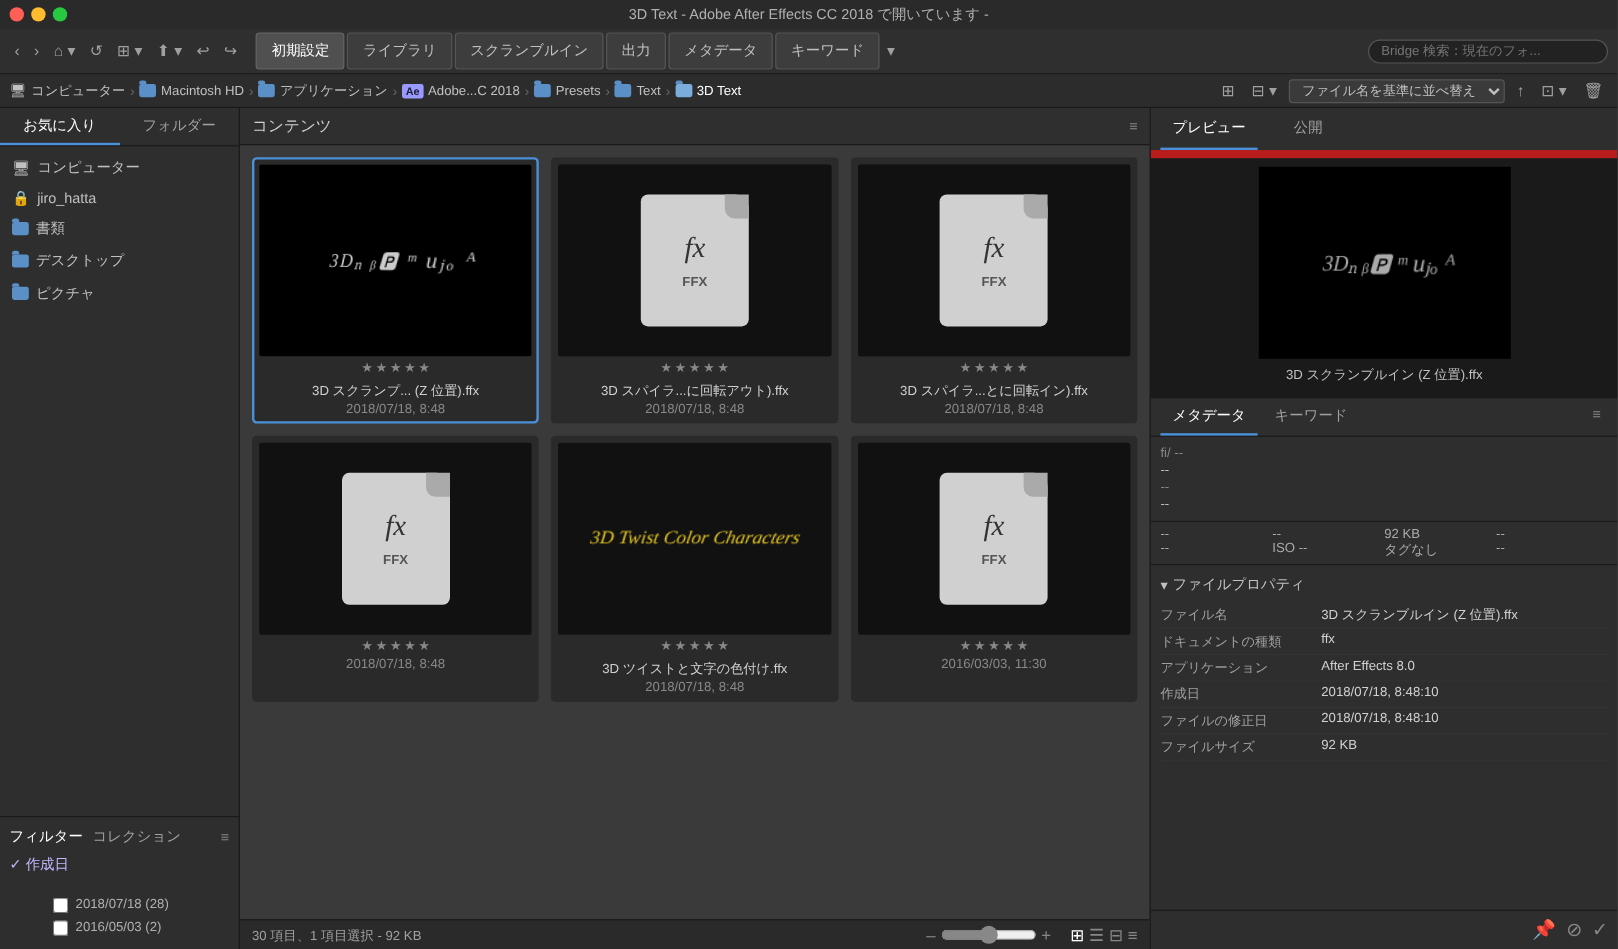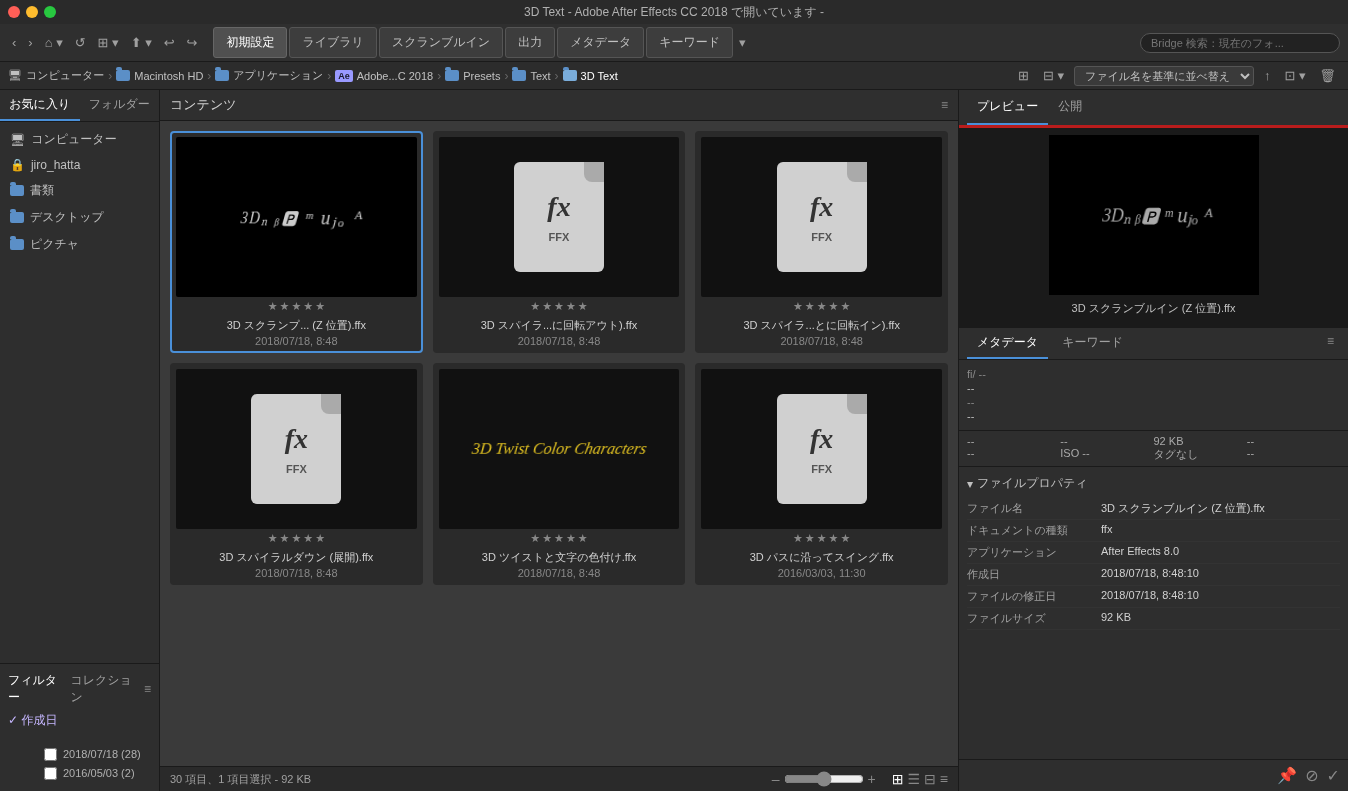--- a/index.html
+++ b/index.html
@@ -142,21 +142,21 @@
 
     
     .main-layout {
       display: flex;
       flex: 1;
       overflow: hidden;
     }
 
     
     .left-sidebar {
-      width: 160px;
+      width: 200px;
       background: #2e2e2e;
       border-right: 1px solid #1a1a1a;
       display: flex;
       flex-direction: column;
       overflow: hidden;
     }
     .sidebar-tabs {
       display: flex;
       border-bottom: 1px solid #1a1a1a;
     }
@@ -284,23 +284,23 @@
     }
     .ffx-label {
       font-size: 11px;
       color: #555;
       margin-top: 8px;
       font-weight: bold;
     }
     .ffx-fx {
       font-family: Georgia, serif;
       font-style: italic;
-      font-size: 28px;
+      font-size: 24px;
       color: #333;
-      font-weight: bold;
+      font-weight: normal;
     }
     .star-row {
       display: flex;
       justify-content: center;
       gap: 2px;
       padding: 3px 0;
     }
     .star { color: #888; font-size: 11px; }
     .grid-item-name {
       color: #d0d0d0;
@@ -380,23 +380,23 @@
     .right-panel {
       width: 390px;
       background: #2e2e2e;
       border-left: 1px solid #1a1a1a;
       display: flex;
       flex-direction: column;
       overflow: hidden;
     }
     .right-panel-tabs {
       display: flex;
-      border-bottom: 3px solid #b91c1c;
+      border-bottom: 7px solid #b91c1c;
       padding: 0 8px;
-      gap: 0;
+      gap: 20px;
     }
     .right-panel-tab {
       padding: 8px 10px;
       cursor: pointer;
       color: #a0a0a0;
       font-size: 12px;
       border-bottom: 2px solid transparent;
     }
     .right-panel-tab.active { color: #fff; border-bottom: 2px solid #4a90d9; }
 
@@ -709,21 +709,20 @@
                 <span class="ffx-label">FFX</span>
               </div>
             </div>
             <div class="star-row">
               <span class="star">★</span>
                 <span class="star">★</span>
                 <span class="star">★</span>
                 <span class="star">★</span>
                 <span class="star">★</span>
             </div>
-            <div class="grid-item-name">3D スパイラルダウン (展開).ffx</div>
             <div class="grid-item-date">2018/07/18, 8:48</div>
           </div>
 
           <div class="grid-item">
             <div class="grid-thumb">
               <div class="twist-thumb">
                 <span class="twist-text-vis">3D Twist Color Characters</span>
               </div>
             </div>
             <div class="star-row">
@@ -744,21 +743,20 @@
                 <span class="ffx-label">FFX</span>
               </div>
             </div>
             <div class="star-row">
               <span class="star">★</span>
                 <span class="star">★</span>
                 <span class="star">★</span>
                 <span class="star">★</span>
                 <span class="star">★</span>
             </div>
-            <div class="grid-item-name">3D パスに沿ってスイング.ffx</div>
             <div class="grid-item-date">2016/03/03, 11:30</div>
           </div>
 
         </div>
       </div>
     </div>
 
     <div class="content-footer">
       <span class="footer-info">30 項目、1 項目選択 - 92 KB</span>
       <div class="footer-zoom">

